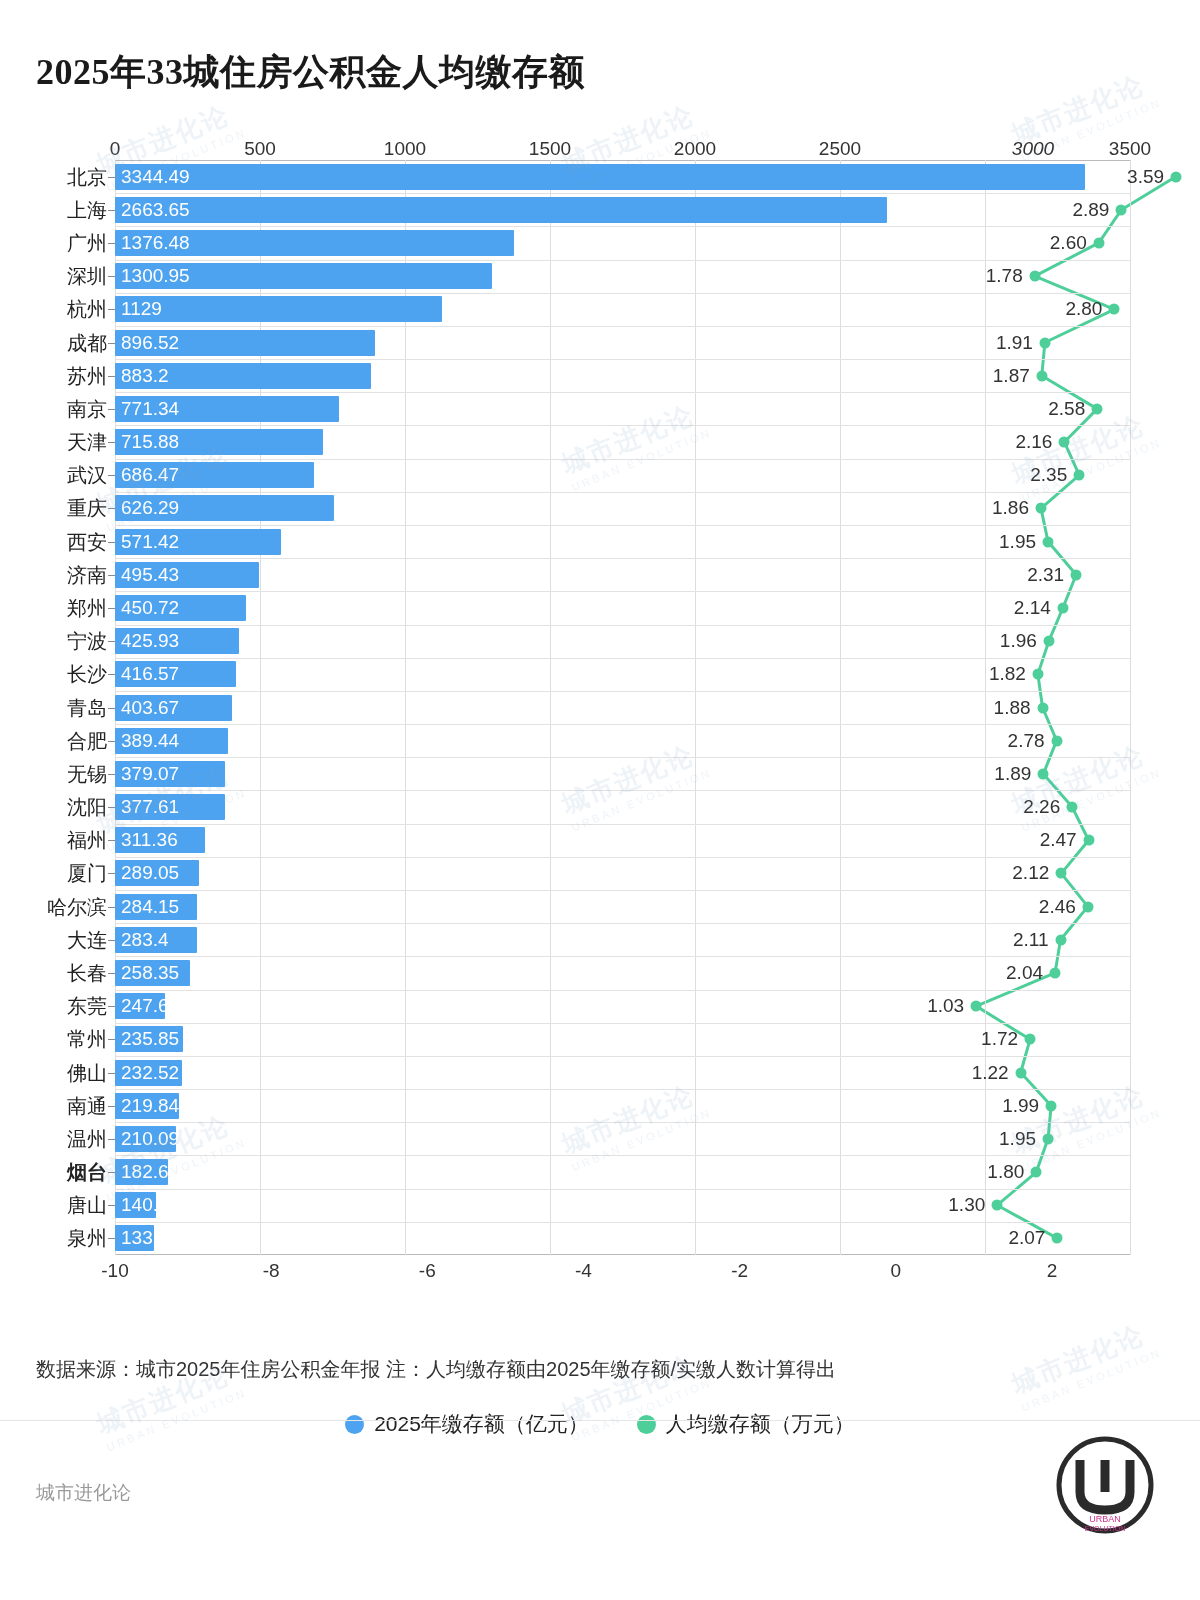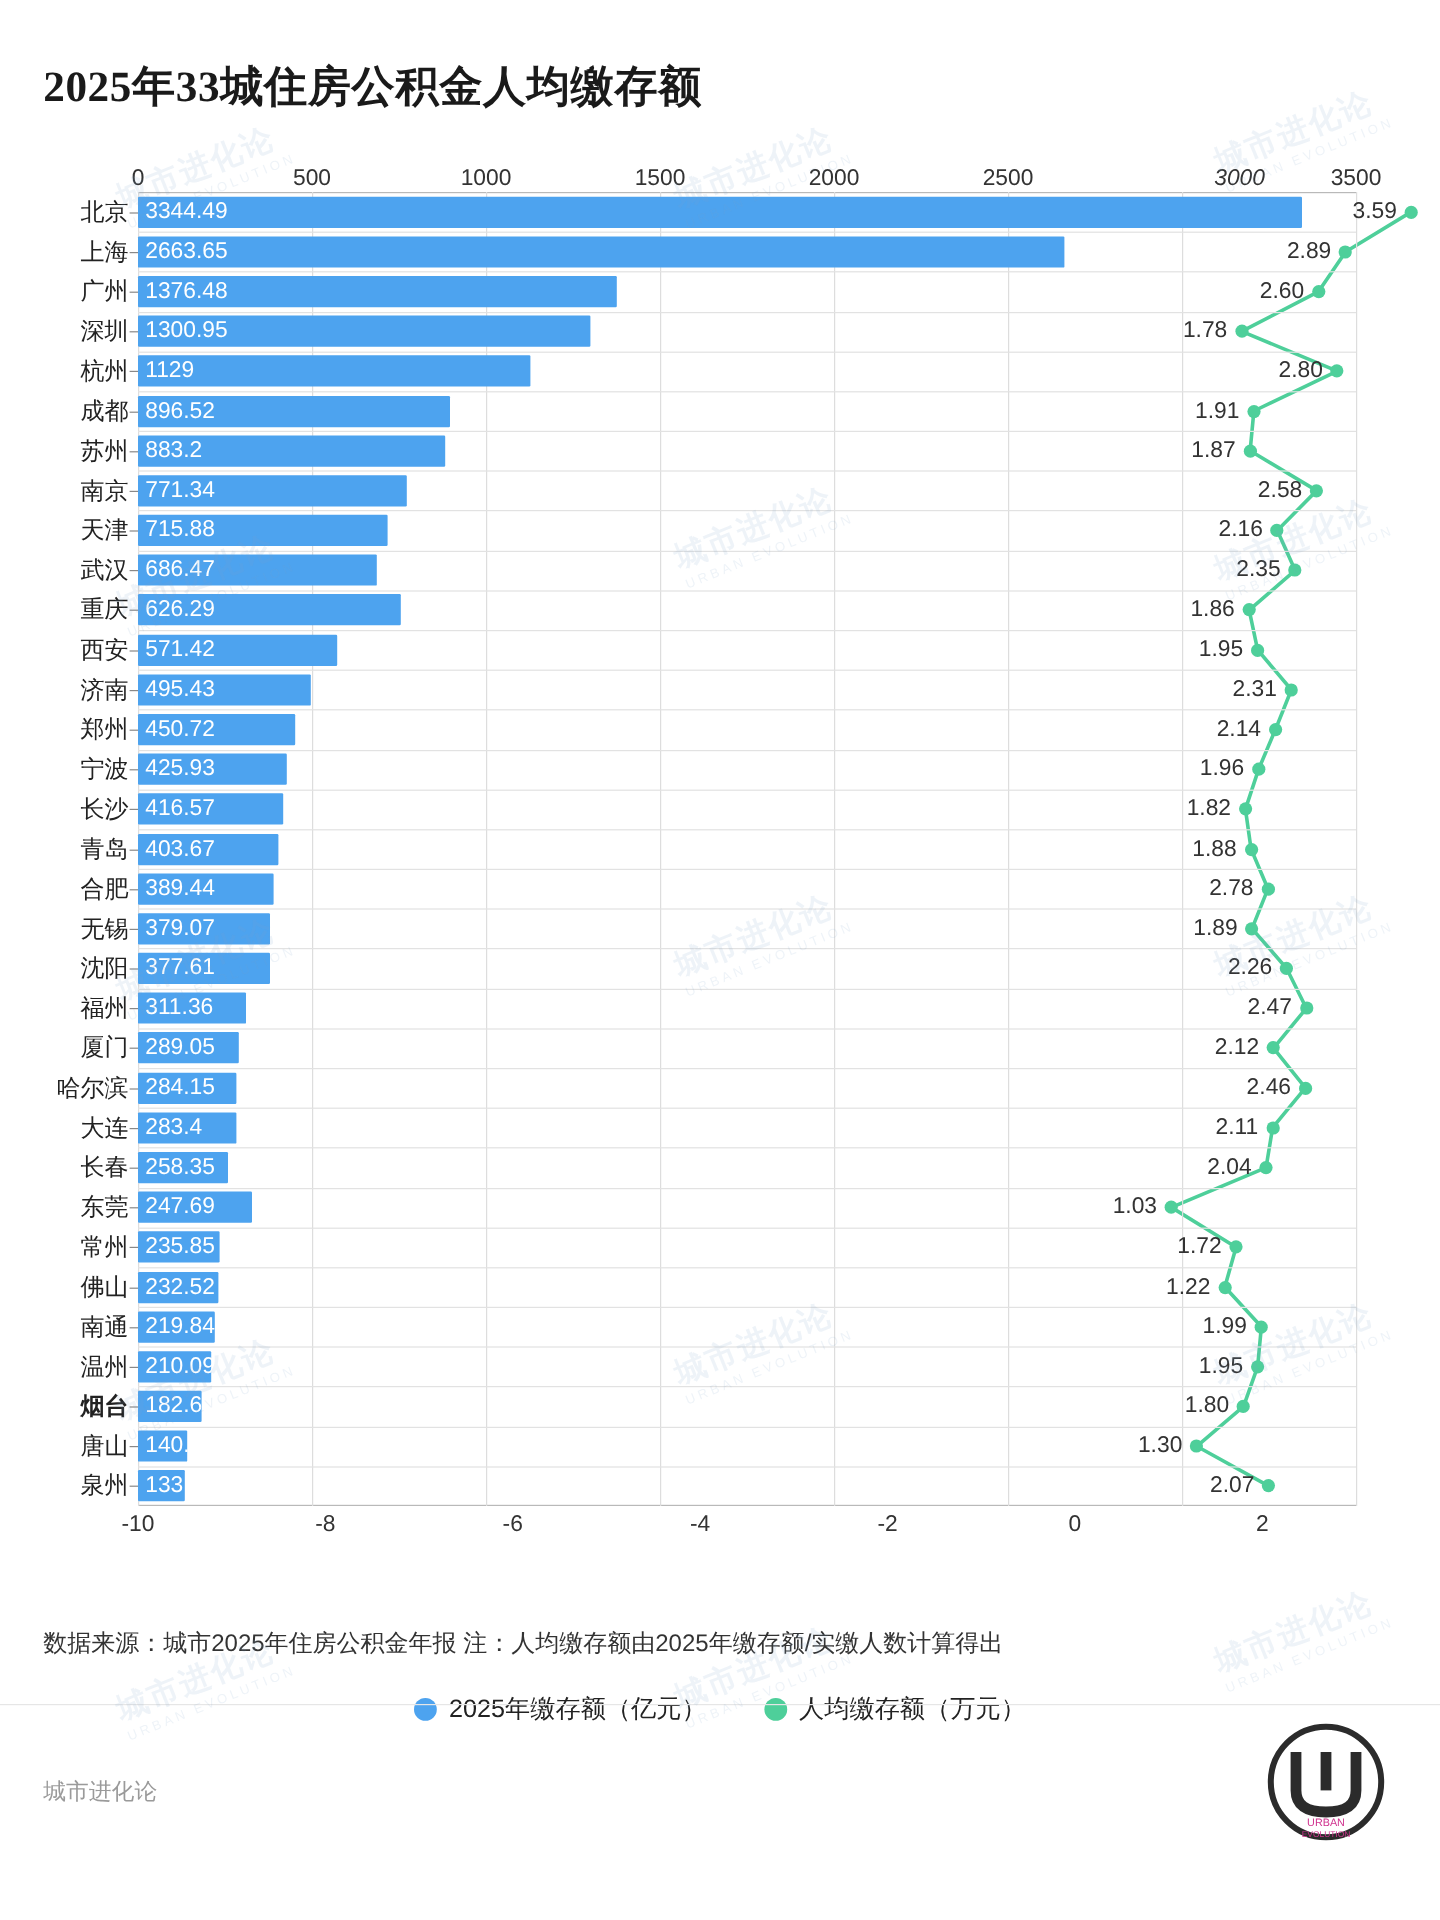--- a/index.html
+++ b/index.html
@@ -402,21 +402,21 @@
         <div class="bar" style="top: 779.773px; left: 0px; width: 82.186px;">
           <span class="bar-label">283.4</span>
         </div>
         <div class="dot" style="left: 945.512px; top: 779.773px;"></div>
         <div class="dot-label" style="left: 945.512px; top: 779.773px;">2.11</div>
         <div class="bar" style="top: 812.955px; left: 0px; width: 74.9215px;">
           <span class="bar-label">258.35</span>
         </div>
         <div class="dot" style="left: 940.046px; top: 812.955px;"></div>
         <div class="dot-label" style="left: 940.046px; top: 812.955px;">2.04</div>
-        <div class="bar" style="top: 846.136px; left: 0px; width: 95px;">
+        <div class="bar" style="top: 846.136px; left: 0px; width: 50px;">
           <span class="bar-label">247.69</span>
         </div>
         <div class="dot" style="left: 861.188px; top: 846.136px;"></div>
         <div class="dot-label" style="left: 861.188px; top: 846.136px;">1.03</div>
         <div class="bar" style="top: 879.318px; left: 0px; width: 68.3965px;">
           <span class="bar-label">235.85</span>
         </div>
         <div class="dot" style="left: 915.062px; top: 879.318px;"></div>
         <div class="dot-label" style="left: 915.062px; top: 879.318px;">1.72</div>
         <div class="bar" style="top: 912.5px; left: 0px; width: 67.4308px;">

